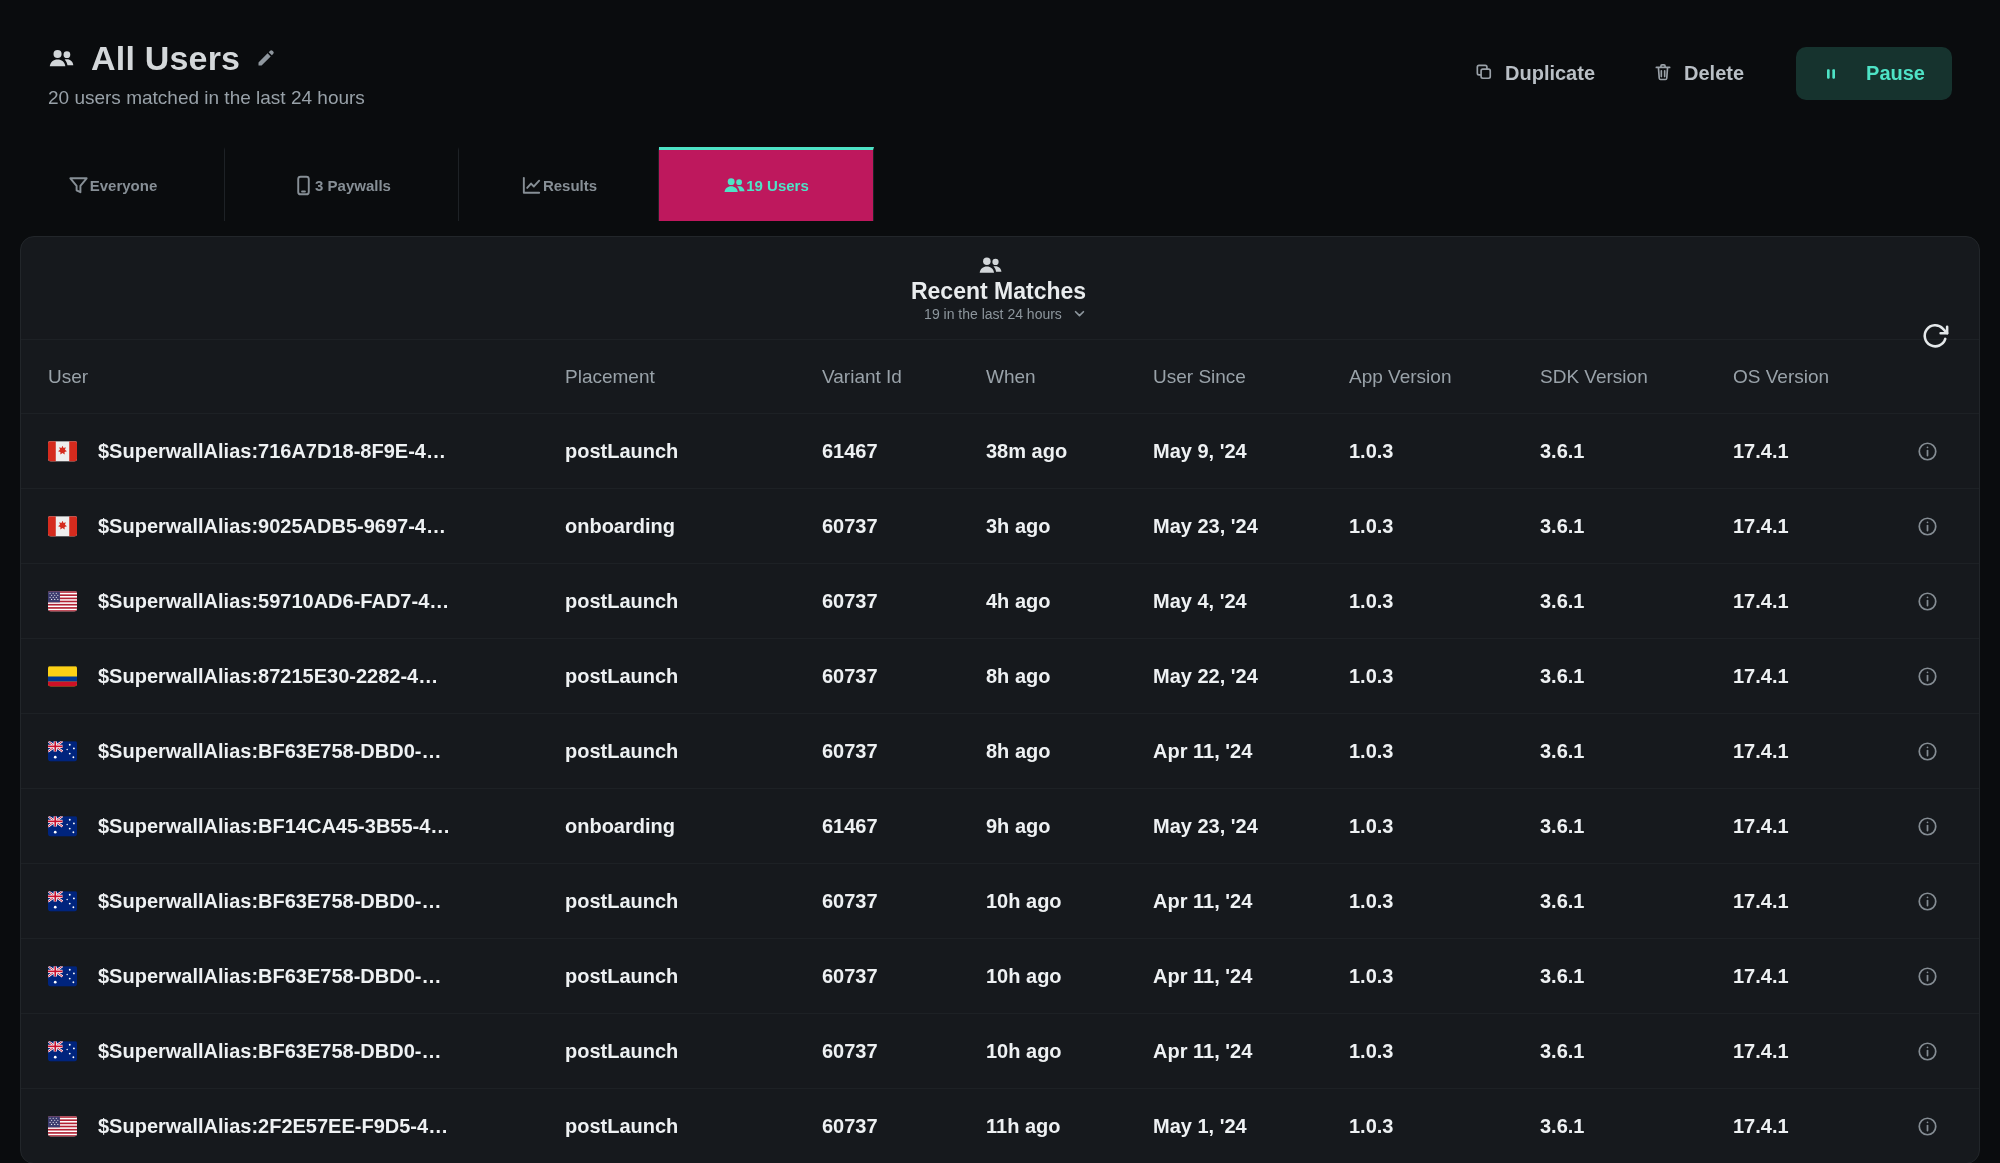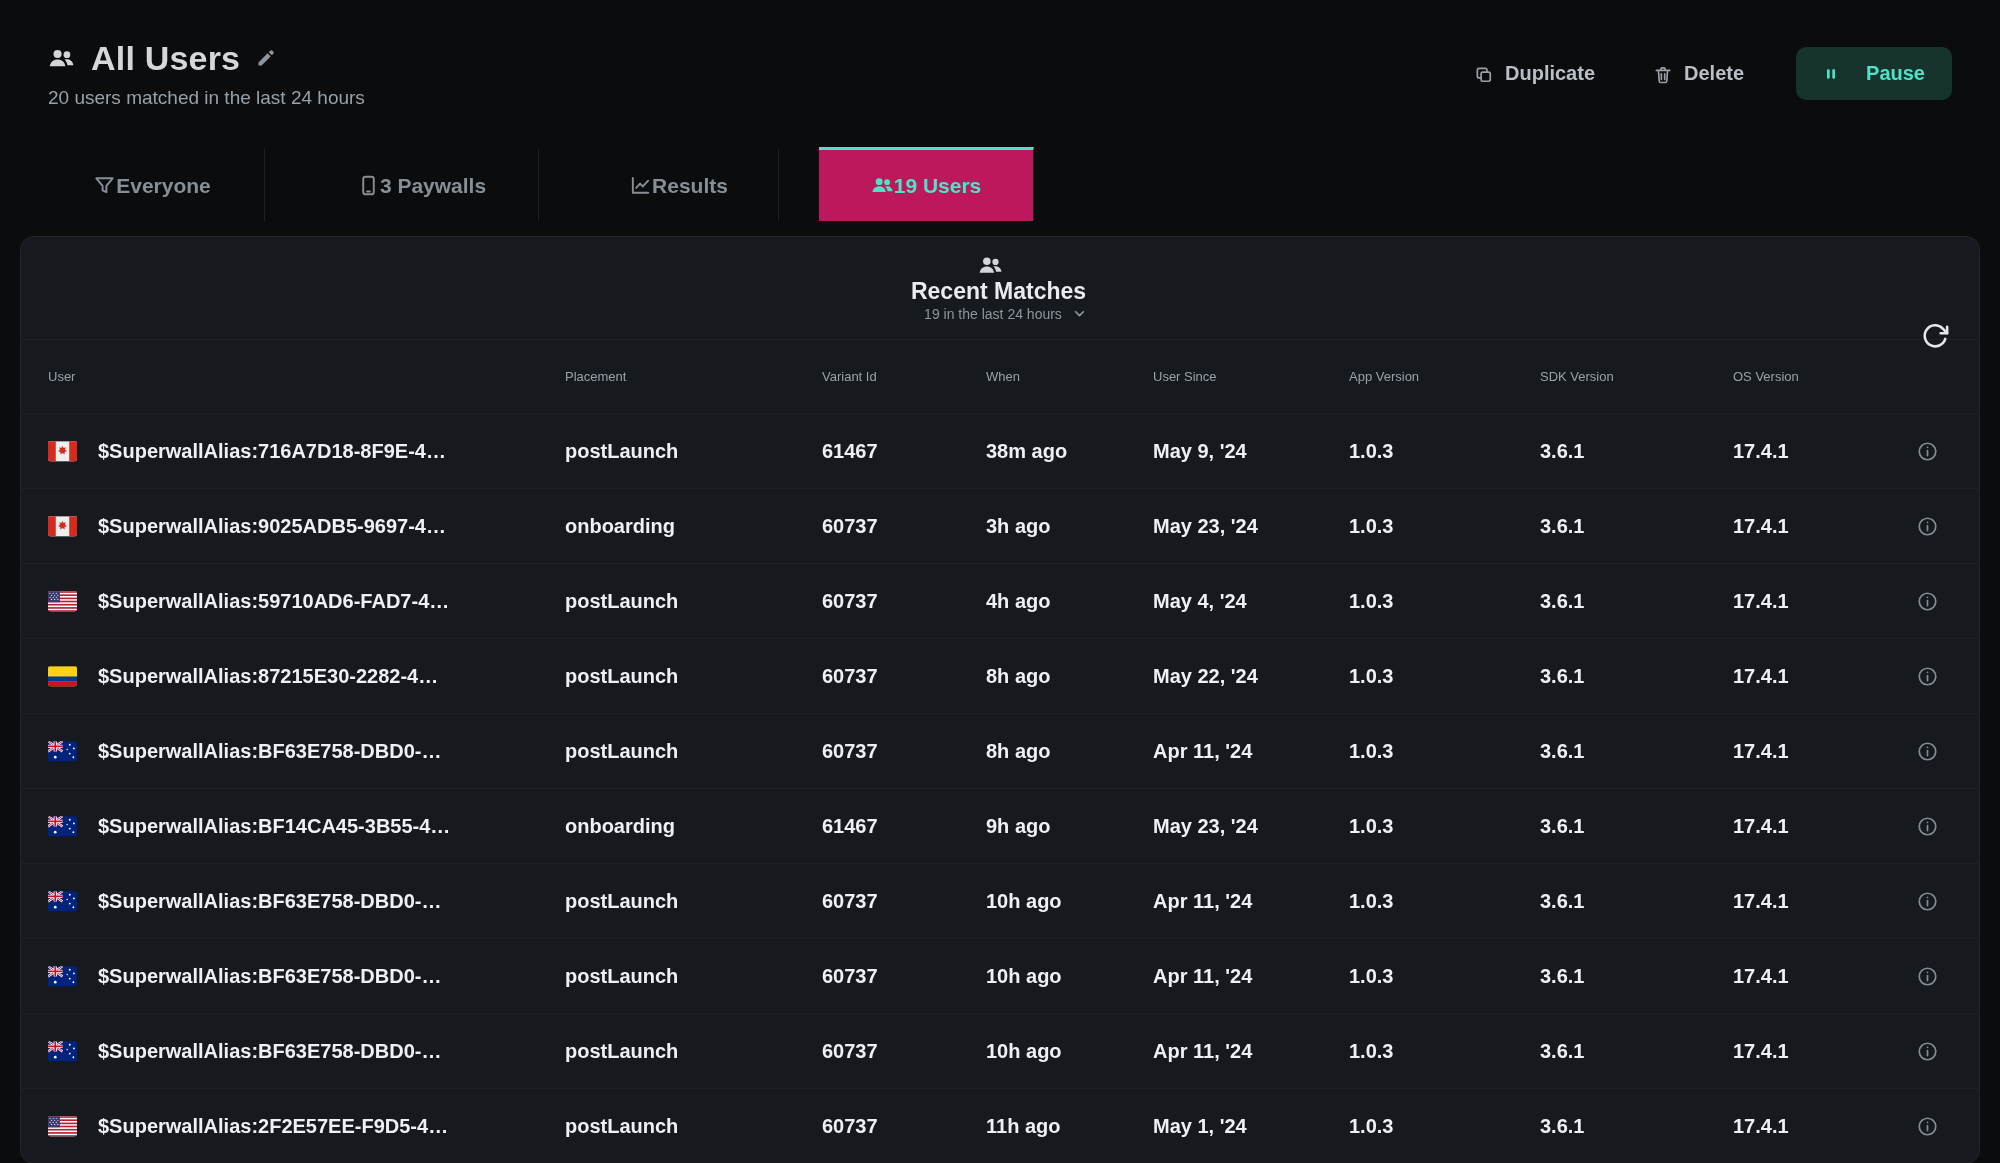--- a/index.html
+++ b/index.html
@@ -13,52 +13,52 @@
 
   
   .app-header { display:flex; justify-content:space-between; align-items:center; height:147px; padding:0 48px; }
   .title-row { display:flex; align-items:center; gap:16px; }
   .icon-users { width:27px; height:27px; color:#d2d6d9; flex:none; }
   .page-title { font-size:34px; font-weight:700; color:#d4d8da; letter-spacing:.2px; }
   .icon-pencil { width:20px; height:20px; color:#8f979e; cursor:pointer; }
   .subtitle { margin-top:9px; font-size:19px; color:#98a1a8; }
 
   .header-actions { display:flex; align-items:center; gap:46px; }
-  .text-btn { display:flex; align-items:flex-end; gap:11px; font-size:20px; font-weight:700; color:#b9bfc5; cursor:pointer; background:none; border:none; }
+  .text-btn { display:flex; align-items:flex-start; gap:11px; font-size:20px; font-weight:700; color:#b9bfc5; cursor:pointer; background:none; border:none; }
   .text-btn svg { width:20px; height:20px; color:#9aa1a8; }
   .pause-btn { display:flex; align-items:center; gap:27px; background:var(--accent-bg); color:var(--accent);
     font-size:20px; font-weight:700; padding:0 27px; height:53px; border-radius:10px; border:none; cursor:pointer;
     font-family:inherit; }
   .pause-btn svg { width:16px; height:16px; }
 
   
   .tabs { display:flex; height:74px; }
-  .tab { display:flex; align-items:center; justify-content:center; font-size:21px; font-weight:700;
-    color:#878f96; border-right:1px solid #1e2226; border-top:3px solid transparent; cursor:pointer;margin-left:40px; }
+  .tab { display:flex; align-items:center; justify-content:center; font-size:15px; font-weight:700;
+    color:#878f96; border-right:1px solid #1e2226; border-top:3px solid transparent; cursor:pointer; }
   .tab svg { width:23px; height:23px; flex:none; }
   .tab:nth-child(1){ width:225px; }
   .tab:nth-child(2){ width:234px; }
   .tab:nth-child(3){ width:200px; }
   .tab:nth-child(4){ width:215px; }
   .tab.active { color:var(--accent); border-top-color:var(--accent); background:#be185d; }
 
   
   .panel { margin:15px 20px 0; background:#16191d; border:1px solid #22262a; border-radius:14px; }
   .panel-head { display:flex; align-items:center; height:102px; padding:16px 30px 0 27px;flex-direction:column; }
   .panel-head .icon-users { width:25px; height:25px; margin-right:17px; }
   .panel-title { font-size:23px; font-weight:700; color:#e9ecee; }
   .panel-sub { margin-left:15px; display:flex; align-items:center; gap:9px; font-size:14px; color:#8d969d; cursor:pointer; }
   .panel-sub svg { width:17px; height:17px; }
   .refresh-btn { margin-left:auto; width:28px; height:28px; color:#e4e8ea; cursor:pointer; background:none; border:none; padding:0; }
   .refresh-btn svg { width:28px; height:28px; }
 
   
   .grid { display:grid; grid-template-columns:517px 257px 164px 167px 196px 191px 193px 1fr 56px;
     padding-left:27px; padding-right:24px; align-items:center; }
-  .col-head { height:74px; border-top:1px solid #1d2125; color:#99a2a9; font-size:13px; font-weight:400; }
+  .col-head { height:74px; border-top:1px solid #1d2125; color:#99a2a9; font-size:19px; font-weight:400; }
   .trow { height:75px; border-top:1px solid #1d2125; cursor:pointer; }
   .cell-user { display:flex; align-items:center; gap:21px; min-width:0; }
   .flag { width:29px; height:21px; clip-path:inset(0 round 3px); flex:none; }
   .val, .uval { font-size:20px; font-weight:700; color:#eef1f3; white-space:nowrap; overflow:hidden; }
   .cell-info { display:flex; justify-content:center; }
   .icon-info { width:23px; height:23px; color:#848c93; cursor:pointer; }
 </style>
 </head>
 <body>
 

